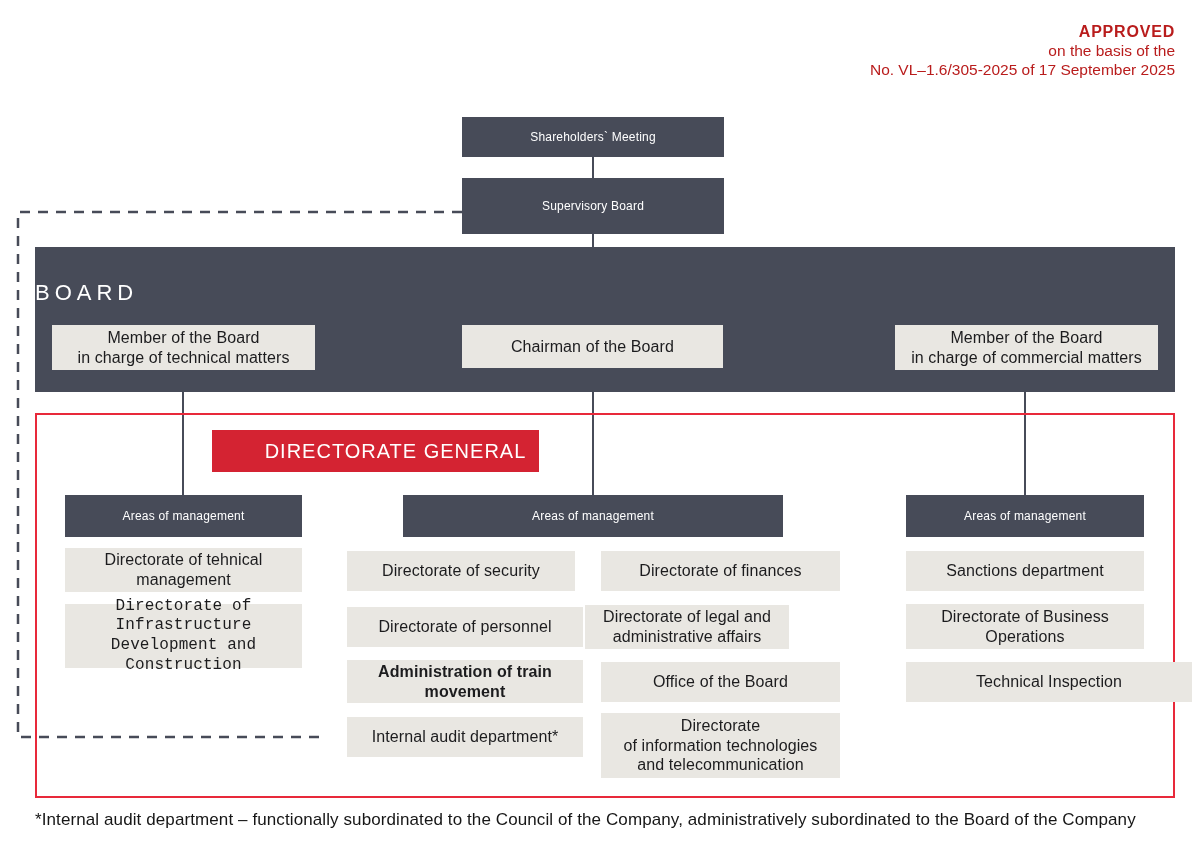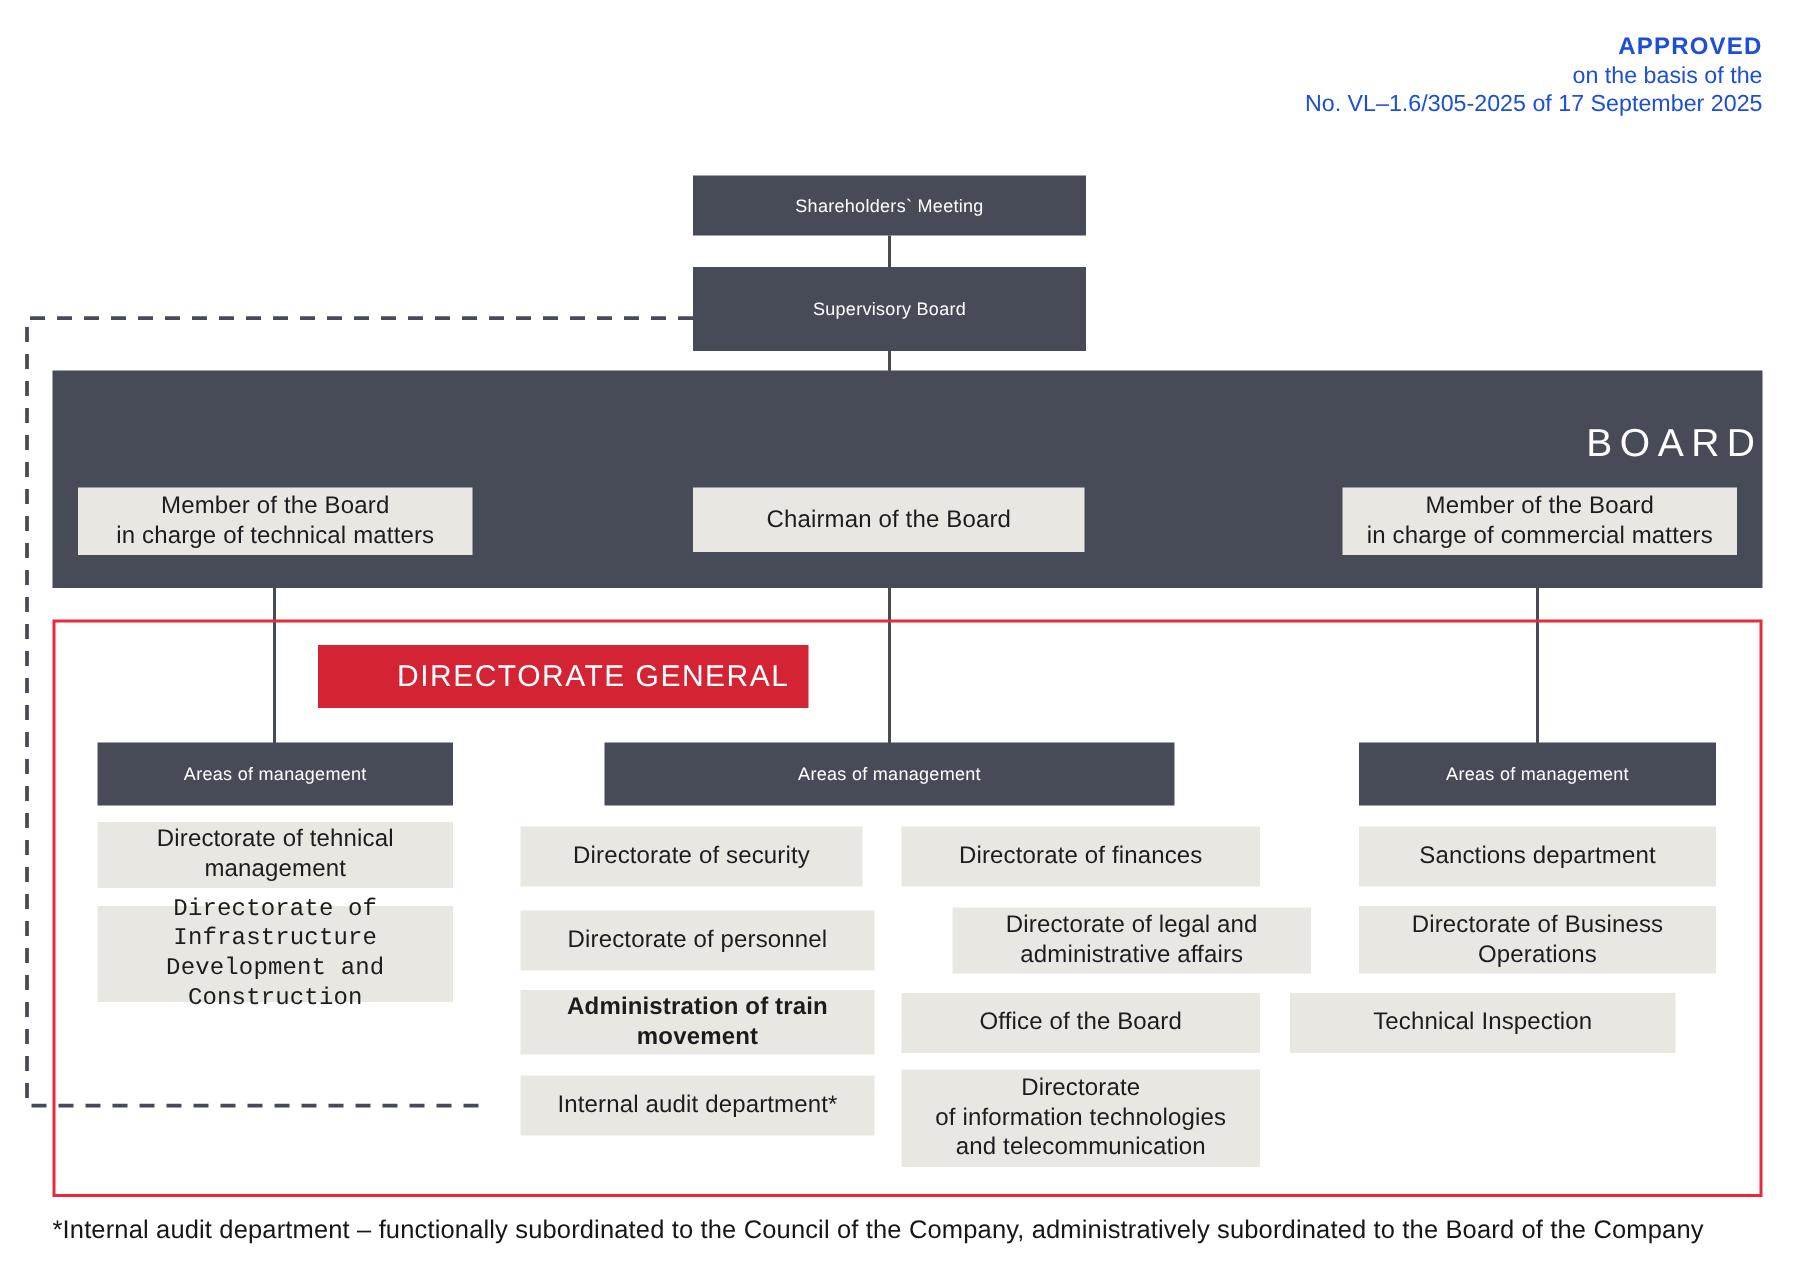--- a/index.html
+++ b/index.html
@@ -19,35 +19,35 @@
     position:absolute; background:#E9E7E2; color:#1c1c1e;
     display:flex; align-items:center; justify-content:center; text-align:center;
     font-size:16px; line-height:1.22; white-space:pre-line; z-index:3;
     letter-spacing:0.1px;
   }
   .board {
     position:absolute; left:35px; top:247px; width:1140px; height:145px;
     background:#474B58; z-index:2;
   }
   .board-title {
-    position:absolute; left:0; top:33px; width:100%; text-align:right;
-    color:#ffffff; font-size:26px; letter-spacing:5px; font-weight:normal;
+    position:absolute; left:0; top:33px; width:100%; text-align:left;
+    color:#ffffff; font-size:22px; letter-spacing:5px; font-weight:normal;
   }
   .red-section {
     position:absolute; left:35px; top:413px; width:1140px; height:385px;
     border:2px solid #E8293A; z-index:2; background:transparent; pointer-events:none;
   }
   .dg-box {
     position:absolute; left:212px; top:430px; width:327px; height:42px;
     background:#D42332; color:#ffffff; display:flex; align-items:center;
     justify-content:center; font-size:20px; letter-spacing:1px; z-index:3;padding-left:40px;
   }
   .approval {
     position:absolute; right:25px; top:22px; text-align:right;
-    font-size:15.5px; line-height:19px; color:#1d4ed8; z-index:2;
+    font-size:15.5px; line-height:19px; color:#b91c1c; z-index:2;
   }
   .approval .l1 { font-weight:bold; letter-spacing:0.8px; font-size:16px; }
   .footnote {
     position:absolute; left:35px; top:810px; width:1145px; font-size:17px;
     color:#161616; z-index:2; letter-spacing:0.1px;
   }
 </style>
 </head>
 <body>
 
@@ -94,28 +94,28 @@
 
   <div class="darkbox" style="left:403px; top:495px; width:380px; height:42px;">Areas of management</div>
 
   <div class="lightbox" style="left:347px; top:551px; width:228px; height:40px;">Directorate of security</div>
   <div class="lightbox" style="left:347px; top:607px; width:236px; height:40px;">Directorate of personnel</div>
   <div class="lightbox" style="left:347px; top:660px; width:236px; height:43px;font-weight:bold;">Administration of train
 movement</div>
   <div class="lightbox" style="left:347px; top:717px; width:236px; height:40px;">Internal audit department*</div>
 
   <div class="lightbox" style="left:601px; top:551px; width:239px; height:40px;">Directorate of finances</div>
-  <div class="lightbox" style="left:635px; top:605px; width:239px; height:44px;">Directorate of legal and
+  <div class="lightbox" style="left:585px; top:605px; width:204px; height:44px;">Directorate of legal and
 administrative affairs</div>
   <div class="lightbox" style="left:601px; top:662px; width:239px; height:40px;">Office of the Board</div>
   <div class="lightbox" style="left:601px; top:713px; width:239px; height:65px;">Directorate
 of information technologies
 and telecommunication</div>
 
   <div class="darkbox" style="left:906px; top:495px; width:238px; height:42px;">Areas of management</div>
   <div class="lightbox" style="left:906px; top:551px; width:238px; height:40px;">Sanctions department</div>
   <div class="lightbox" style="left:906px; top:604px; width:238px; height:45px;">Directorate of Business
 Operations</div>
-  <div class="lightbox" style="left:860px; top:662px; width:257px; height:40px;">Technical Inspection</div>
+  <div class="lightbox" style="left:906px; top:662px; width:286px; height:40px;">Technical Inspection</div>
 
   <div class="footnote">*Internal audit department – functionally subordinated to the Council of the Company, administratively subordinated to the Board of the Company</div>
 
 </div>
 
 </body></html>

